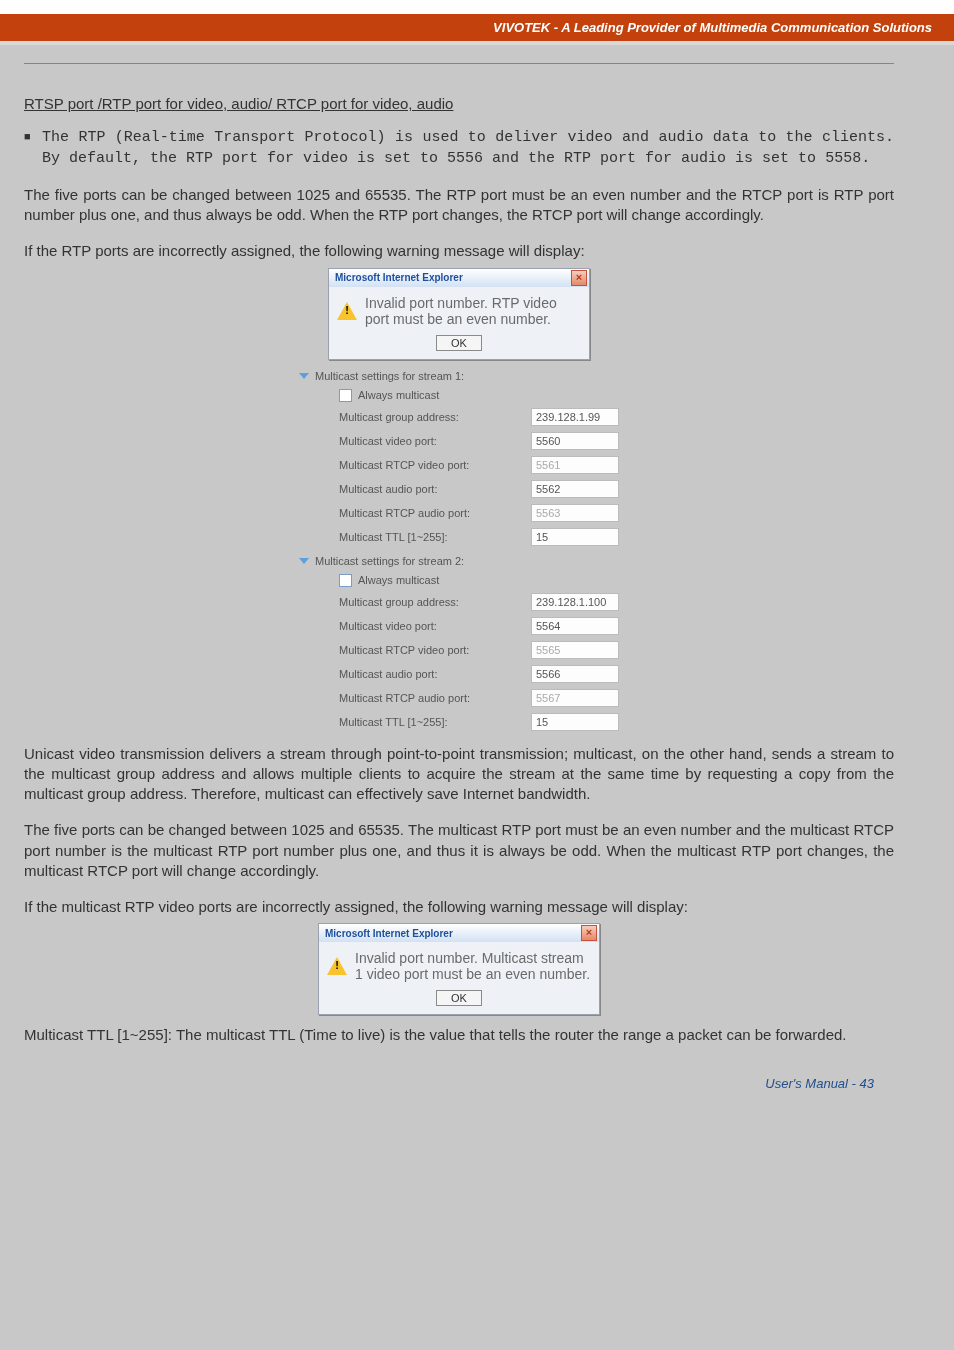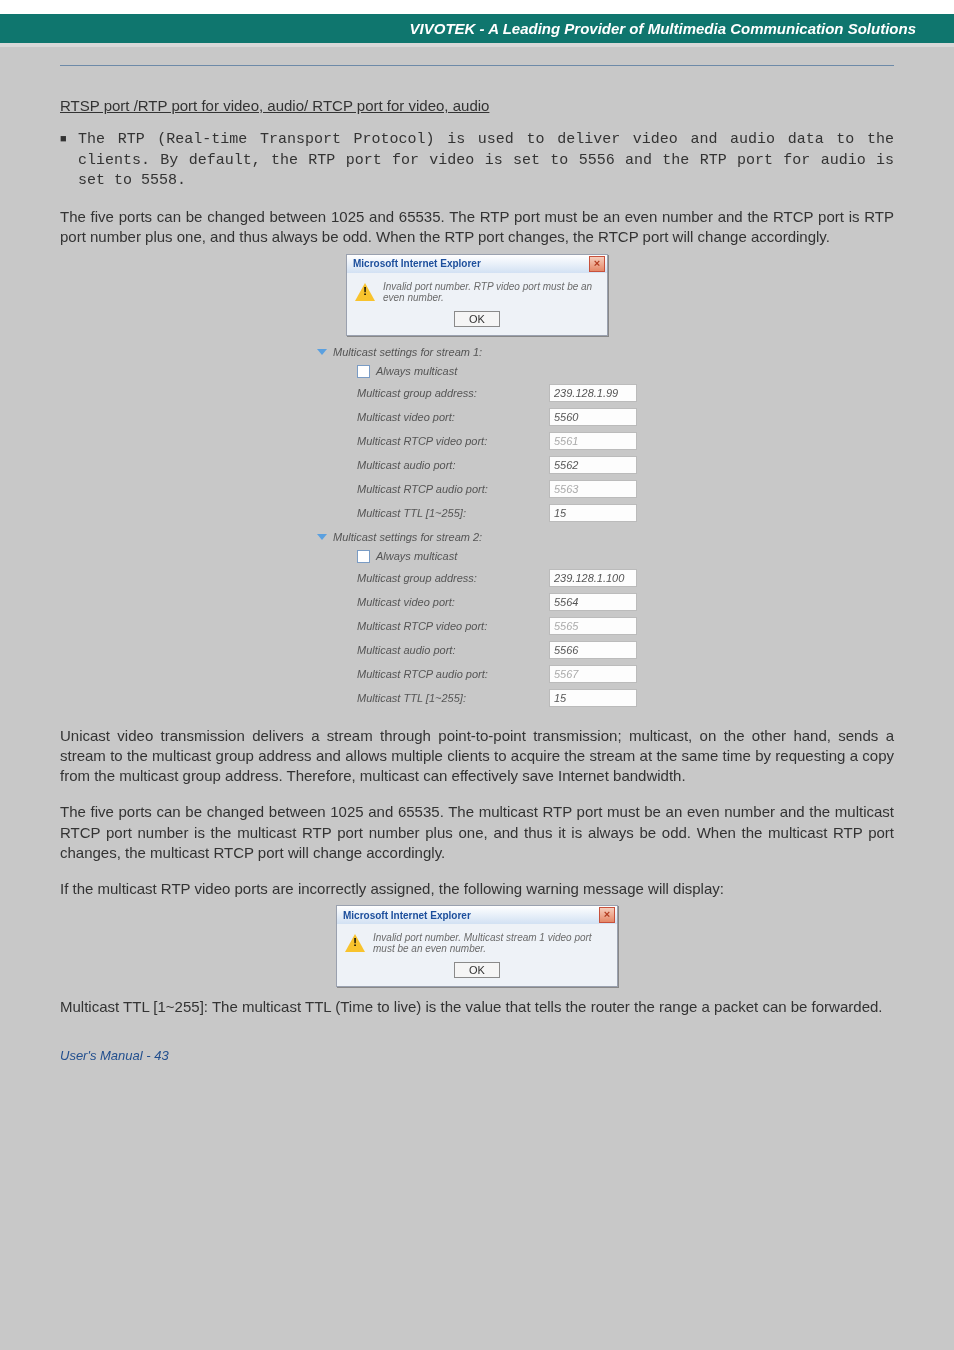--- a/index.html
+++ b/index.html
@@ -14,32 +14,32 @@
     width: 954px;
     min-height: 1350px;
     background: #c8c8c8;
     position: relative;
   }
   .header-strip {
     height: 14px;
     background: #fff;
   }
   .header-band {
-    background: #0f766e;
+    background: #c2410c;
     color: #fff;
     text-align: right;
     font-style: italic;
     font-weight: bold;
-    padding: 6px 38px;
-    font-size: 15px;
+    padding: 6px 22px;
+    font-size: 13px;
     border-bottom: 4px solid #d8d8d8;
   }
   .content {
     background: transparent;
-    padding: 0 60px 0 60px;
+    padding: 0 60px 0 24px;
   }
   .rule {
     border: none;
     border-top: 1px solid #6d8aa8;
     margin: 18px 0 30px 0;
   }
   .section-title {
     text-decoration: underline;
     margin: 0 0 2px 0;
   }
@@ -130,43 +130,41 @@
     left: -3px;
     top: 2px;
     width: 6px;
     text-align: center;
     font-weight: bold;
     font-size: 11px;
     color: #000;
   }
   .dlg-msg {
     color: #6a6a6a;
-    font-size: 10px;
+    font-size: 14px;
     flex: 1;
-    font-style: italic;
   }
   .dlg-ok-wrap {
     text-align: center;
     margin-top: 8px;
   }
   .dlg-ok {
     display: inline-block;
     border: 1px solid #8a8a8a;
     background: #f5f5f5;
     font-size: 11px;
     padding: 1px 14px;
   }
 
   
   .mcast {
-    margin: 6px auto 16px auto;
+    margin: 6px auto 10px auto;
     width: 320px;
     font-size: 11px;
     color: #555;
-    font-style: italic;
   }
   .mcast-hdr {
     display: flex;
     align-items: center;
     margin: 6px 0 4px 0;
   }
   .chev {
     width: 0; height: 0;
     border-left: 5px solid transparent;
     border-right: 5px solid transparent;
@@ -200,21 +198,21 @@
     padding: 0 4px;
     line-height: 16px;
     font-size: 11px;
     color: #555;
   }
   .valbox.dis {
     color: #aaa;
   }
 
   .footer {
-    text-align: left;
+    text-align: right;
     color: #224f8e;
     font-style: italic;
     font-size: 13px;
     padding: 28px 20px 8px 0;
   }
 </style>
 </head>
 <body>
 
 <div class="page">
@@ -227,20 +225,21 @@
     <hr class="rule">
 
     <p class="section-title">RTSP port /RTP port for video, audio/ RTCP port for video, audio</p>
 
     <ul class="bullets">
       <li>The RTP (Real-time Transport Protocol) is used to deliver video and audio data to the clients. By default, the RTP port for video is set to 5556 and the RTP port for audio is set to 5558.</li>
     </ul>
 
     <p class="para-gap">The five ports can be changed between 1025 and 65535. The RTP port must be an even number and the RTCP port is RTP port number plus one, and thus always be odd. When the RTP port changes, the RTCP port will change accordingly.</p>
 
+    <p class="para-gap">If the RTP ports are incorrectly assigned, the following warning message will display:</p>
 
     <div class="dialog-wrap">
       <div class="dlg-titlebar">
         <span class="dlg-title">Microsoft Internet Explorer</span>
         <span class="dlg-close">×</span>
       </div>
       <div class="dlg-body">
         <div class="dlg-row">
           <div class="warn-icon"></div>
           <div class="dlg-msg">Invalid port number. RTP video port must be an even number.</div>

